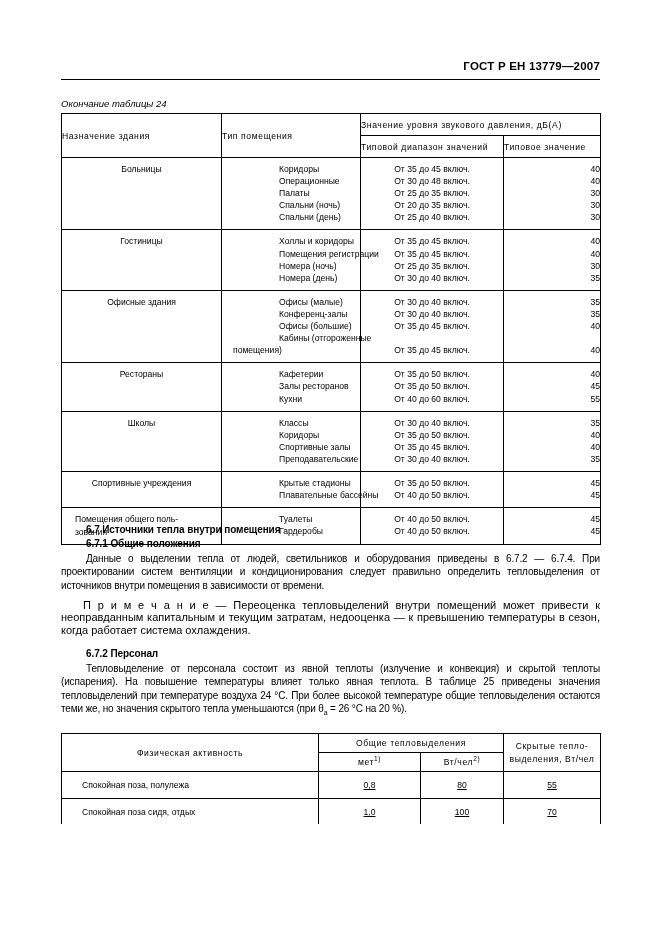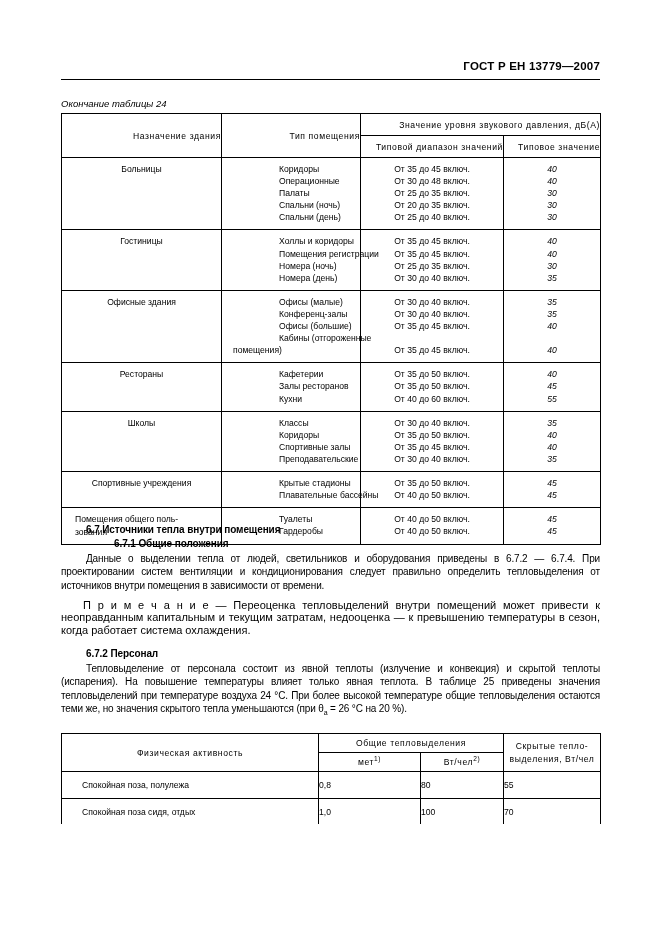--- a/index.html
+++ b/index.html
@@ -72,41 +72,40 @@
   .gost-table td, .gost-table th {
     border: 1px solid #000;
     padding: 0;
     vertical-align: top;
     font-weight: normal;
   }
 
   
   #table24 { left: 61px; top: 113px; width: 539px; }
   #table24 .c-head {
-    text-align: right;
+    text-align: left;
     vertical-align: middle;
     height: 21px;
     letter-spacing: 0.6px;
   }
   #table24 .c-head.two { height: 42px; }
   #table24 td.grp {
     padding: 5px 6px 6px 6px;
     text-align: center;
   }
   #table24 td.rooms {
     padding: 5px 0 6px 0;
   }
   #table24 td.rng {
     padding: 5px 0 6px 0;
     text-align: center;
   }
   #table24 td.val {
     padding: 5px 0 6px 0;
-    text-align: center;
-    font-style: italic;
+    text-align: right;
   }
   .line { display: block; line-height: 12.1px; white-space: nowrap; }
   .line.blank { visibility: hidden; }
   .rooms-inner { padding-left: 57px; }
   .grp-wrap { display: block; line-height: 12.6px; }
 
   
   #table25 { left: 61px; top: 733px; width: 539px; }
   #table25 .c-head {
     text-align: center;
@@ -114,36 +113,37 @@
     letter-spacing: 0.6px;
   }
   #table25 .h1 { height: 18px; margin-top: 32px; }
   #table25 .h2 { height: 18px; }
   #table25 .hspan { height: 36px; }
   #table25 td.act {
     padding: 7px 8px 7px 20px;
     line-height: 12.6px;
   }
   #table25 td.num {
-    text-align: left;
+    text-align: center;
     vertical-align: middle;
+    text-decoration: underline;
   }
   sup { font-size: 6.6px; vertical-align: super; line-height: 0; }
   sub { font-size: 7px; vertical-align: sub; line-height: 0; }
 
   
   .sec-head {
     position: absolute;
     font-size: 10px;
     font-weight: bold;
     white-space: nowrap;
     letter-spacing: -0.1px;
   }
   #h67  { left: 86px; top: 524px; }
-  #h671 { left: 86px; top: 538px; margin-left: 28px; }
+  #h671 { left: 86px; top: 538px; }
   #h672 { left: 86px; top: 648px; }
 
   .para {
     position: absolute;
     left: 61px;
     width: 539px;
     font-size: 10px;
     line-height: 13.3px;
     text-align: justify;
     letter-spacing: -0.15px;

